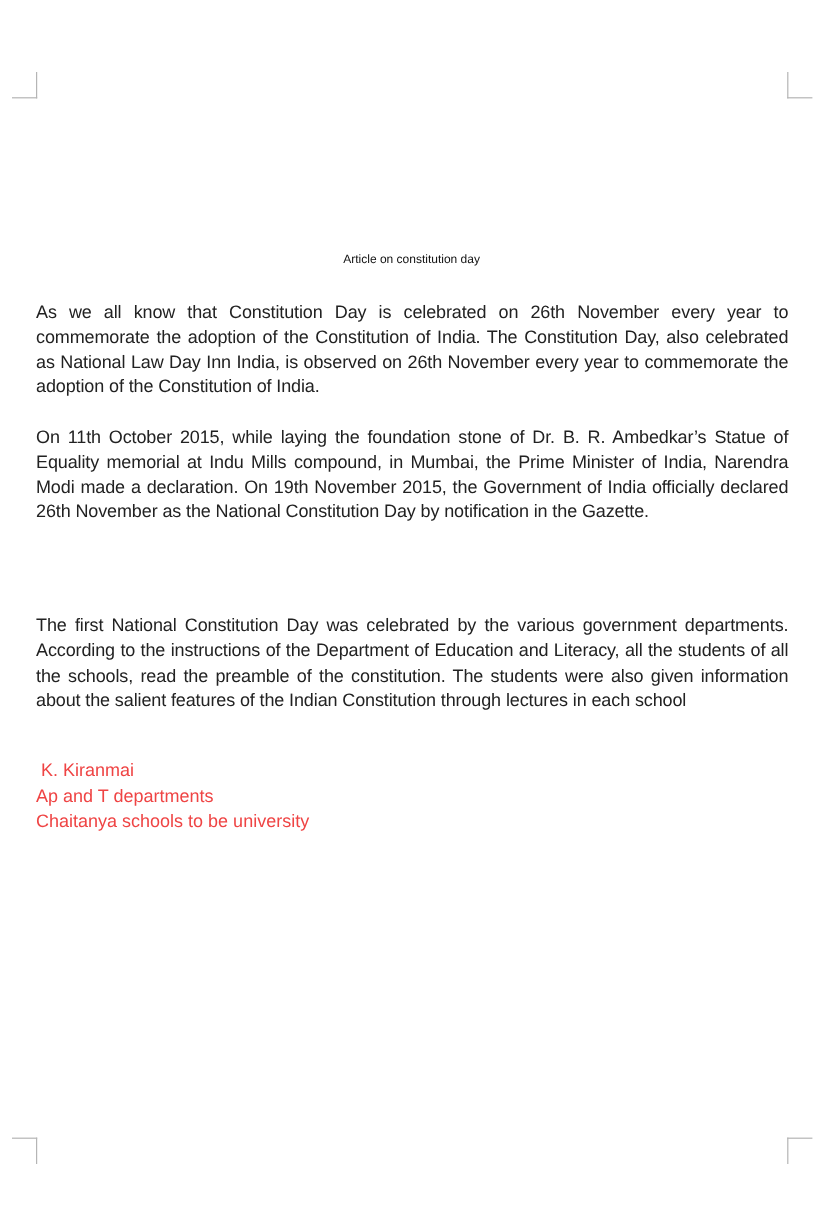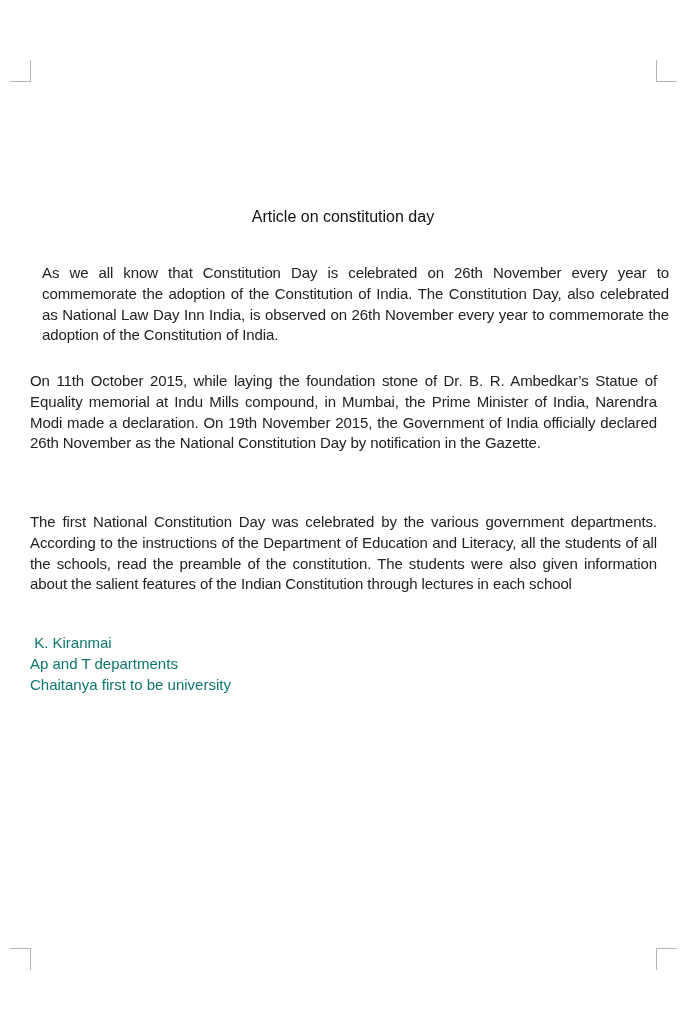--- a/index.html
+++ b/index.html
@@ -5,41 +5,41 @@
     html, body { margin: 0; padding: 0; background: #ffffff; }
     body { width: 686px; height: 1024px; position: relative; overflow: hidden;
            font-family: "Liberation Sans", "DejaVu Sans", sans-serif; color: #111111; }
     .corner { position: absolute; width: 20px; height: 21px; border-color: #b5b5b5; border-style: solid; border-width: 0; }
     .c-tl { left: 10px; top: 60px; border-right-width: 1px; border-bottom-width: 1px; }
     .c-tr { left: 656px; top: 60px; border-left-width: 1px; border-bottom-width: 1px; }
     .c-bl { left: 10px; top: 948px; border-right-width: 1px; border-top-width: 1px; }
     .c-br { left: 656px; top: 948px; border-left-width: 1px; border-top-width: 1px; }
 
     .title { position: absolute; left: 0; width: 686px; top: 207px; text-align: center;
-             font-size: 16px; line-height: 20px; color: #111; }
+             font-size: 10px; line-height: 20px; color: #111; }
     .para { position: absolute; left: 30px; width: 627px; font-size: 15px; line-height: 20.8px;
             text-align: justify; color: #222; letter-spacing: -0.1px; }
     .p1 { top: 251px; }
-    .p2 { top: 371px; }
+    .p2 { top: 355px; }
     .p3 { top: 512px; }
 
-    .sig { position: absolute; left: 30px; top: 632px; font-size: 15px; line-height: 21px; color: #0f766e; }
+    .sig { position: absolute; left: 30px; top: 632px; font-size: 15px; line-height: 21px; color: #ef4444; }
     .sig div { white-space: pre; }
   </style>
 </head>
 <body>
 
 <div class="corner c-tl"></div>
 <div class="corner c-tr"></div>
 <div class="corner c-bl"></div>
 <div class="corner c-br"></div>
 
 <div class="title">Article on constitution day</div>
 
-<p class="para p1" style="margin: 12px;">As we all know that Constitution Day is celebrated on 26th November every year to commemorate the adoption of the Constitution of India. The Constitution Day, also celebrated as National Law Day Inn India, is observed on 26th November every year to commemorate the adoption of the Constitution of India.</p>
+<p class="para p1" style="margin: 0px;">As we all know that Constitution Day is celebrated on 26th November every year to commemorate the adoption of the Constitution of India. The Constitution Day, also celebrated as National Law Day Inn India, is observed on 26th November every year to commemorate the adoption of the Constitution of India.</p>
 <p class="para p2" style="margin: 0px;">On 11th October 2015, while laying the foundation stone of Dr. B. R. Ambedkar’s Statue of Equality memorial at Indu Mills compound, in Mumbai, the Prime Minister of India, Narendra Modi made a declaration. On 19th November 2015, the Government of India officially declared 26th November as the National Constitution Day by notification in the Gazette.</p>
 <p class="para p3" style="margin: 0px;">The first National Constitution Day was celebrated by the various government departments. According to the instructions of the Department of Education and Literacy, all the students of all the schools, read the preamble of the constitution. The students were also given information about the salient features of the Indian Constitution through lectures in each school</p>
 
 <div class="sig">
   <div> K. Kiranmai</div>
   <div>Ap and T departments</div>
-  <div>Chaitanya first to be university</div>
+  <div>Chaitanya schools to be university</div>
 </div>
 
 </body></html>

